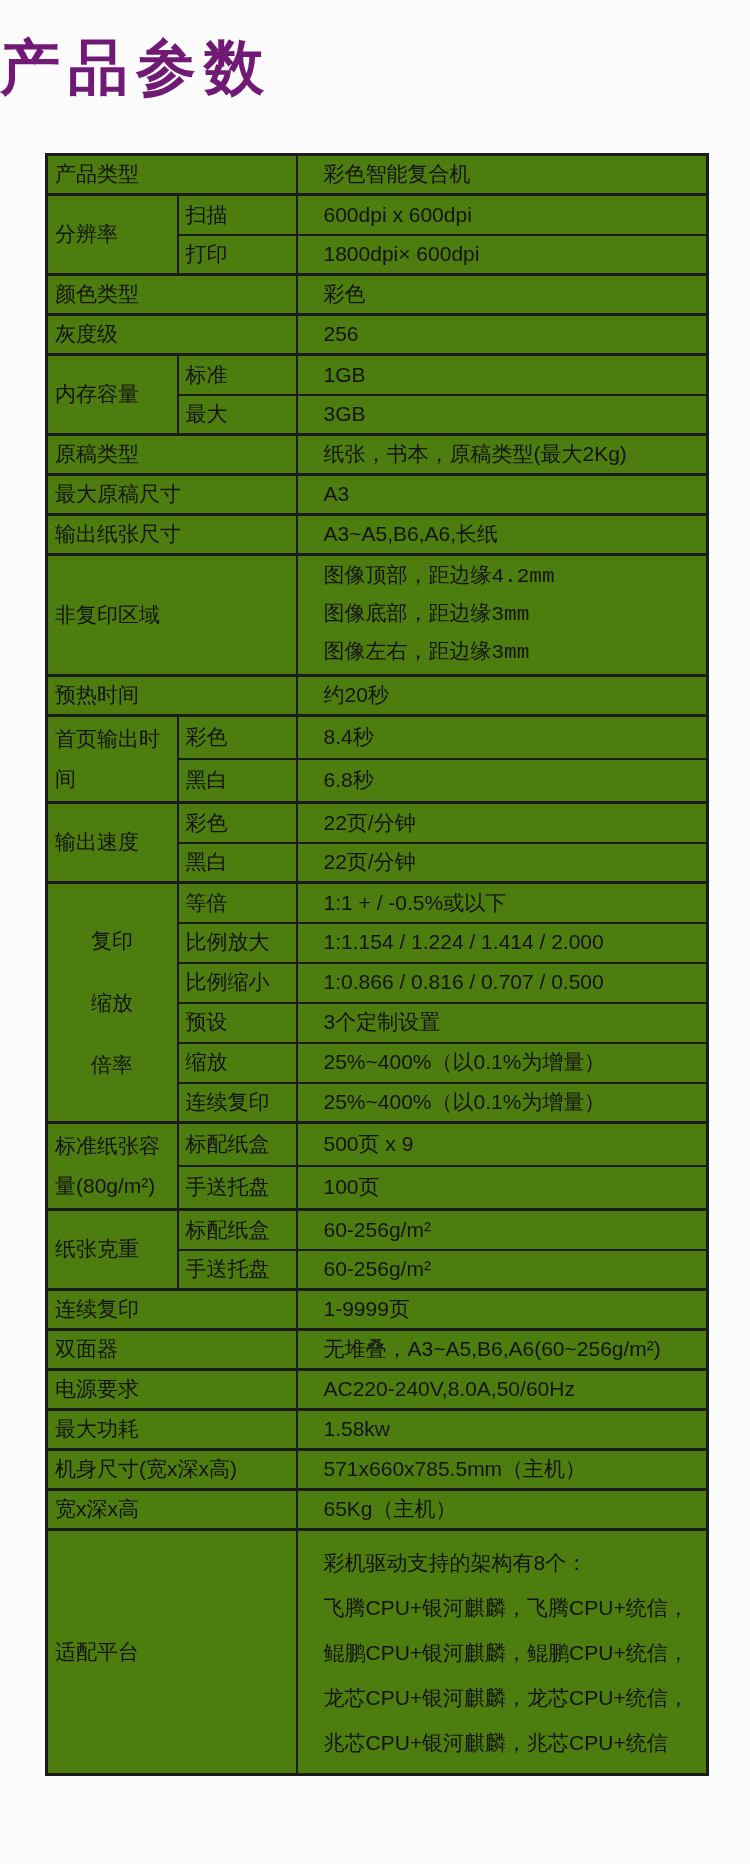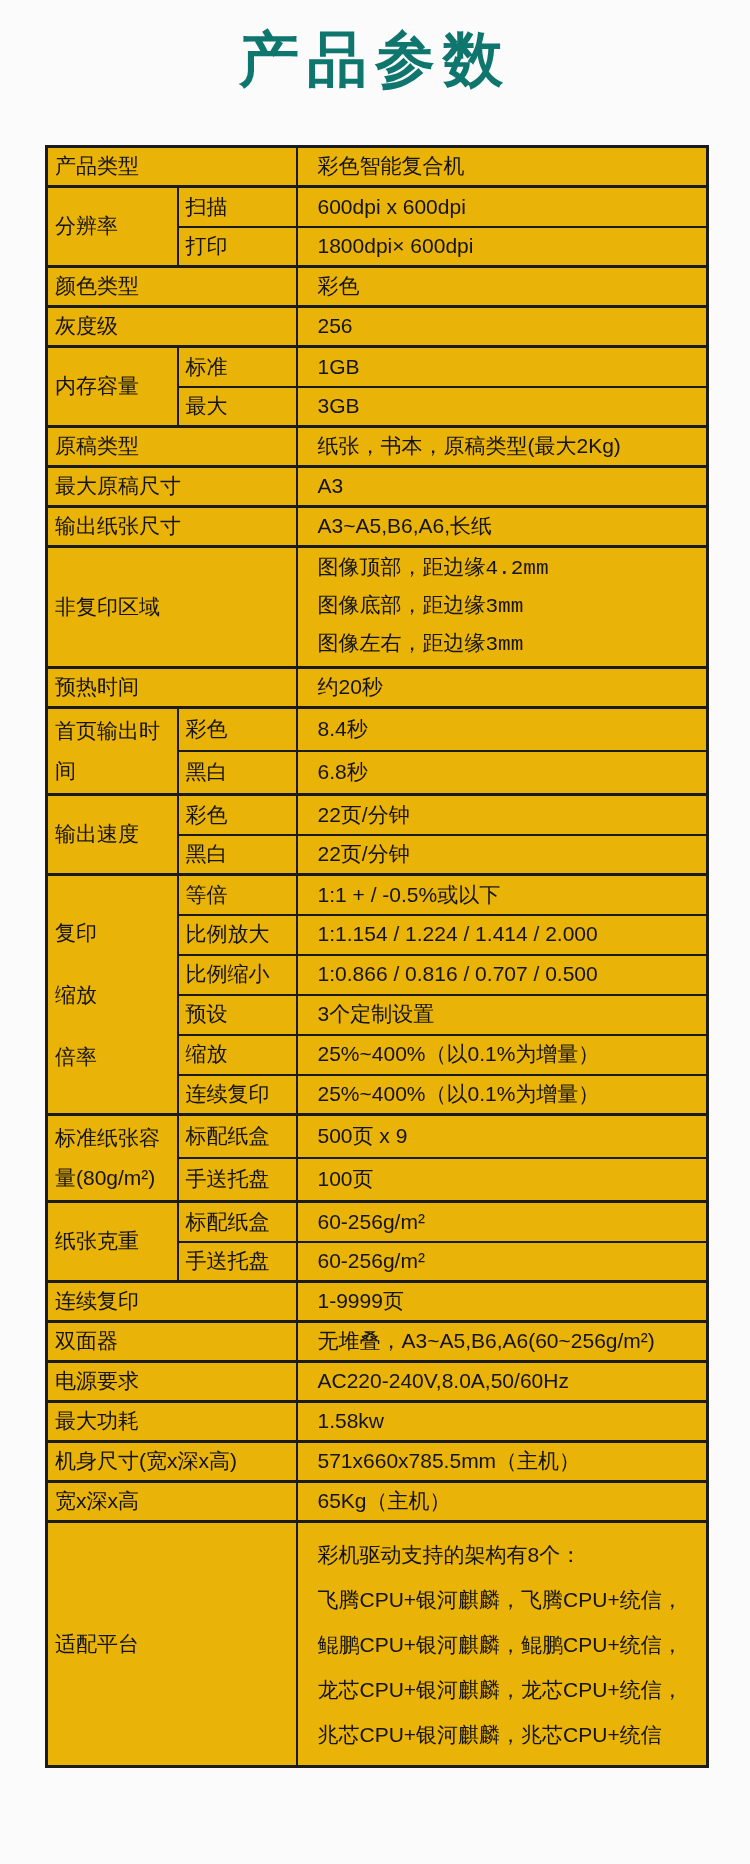--- a/index.html
+++ b/index.html
@@ -7,54 +7,53 @@
     padding: 0;
     background: #fbfbfc;
     width: 750px;
     height: 1864px;
     overflow: hidden;
     font-family: "Liberation Sans", "DejaVu Sans", sans-serif;
     color: #141414;
   }
   .page-title {
     margin: 0;
-    padding-top: 20px;
+    padding-top: 28px;
     height: 70px;
-    text-align: center;
     font-size: 60px;
     font-weight: bold;
     letter-spacing: 8px;
-    color: #0f766e;
+    color: #701a75;
   }
   table.spec {
     margin: 55px 0 0 45px;
     width: 661px;
     border-collapse: collapse;
     table-layout: fixed;
-    background: #eab308;
+    background: #4d7c0f;
     border: 3px solid #1b1b1b;
   }
   col.c1 { width: 131px; }
   col.c2 { width: 119px; }
   col.c3 { width: 411px; }
   td {
     border: 2px solid #1b1b1b;
     font-size: 21px;
     vertical-align: middle;
     padding: 2px 4px 2px 7px;
     line-height: 1.45;
     word-break: break-all;
   }
   tr { height: 40px; }
   tr.h-noncopy { height: 104px; }
   tr.h-platform { height: 245px; }
   tr.g td { border-top-width: 3px; }
-  td.val { padding-left: 20px; }
+  td.val { padding-left: 26px; }
   td.lh-lg { line-height: 40px; }
-  .stack div { line-height: 62px; }
+  .stack div { line-height: 62px; margin-left: 36px; }
   .mlines div { line-height: 38px; font-family: Liberation Mono, monospace; }
   .platform-lines div { line-height: 45px; }
 </style>
 </head>
 <body>
 
 <h1 class="page-title">产品参数</h1>
 
 <table class="spec">
   <colgroup>

